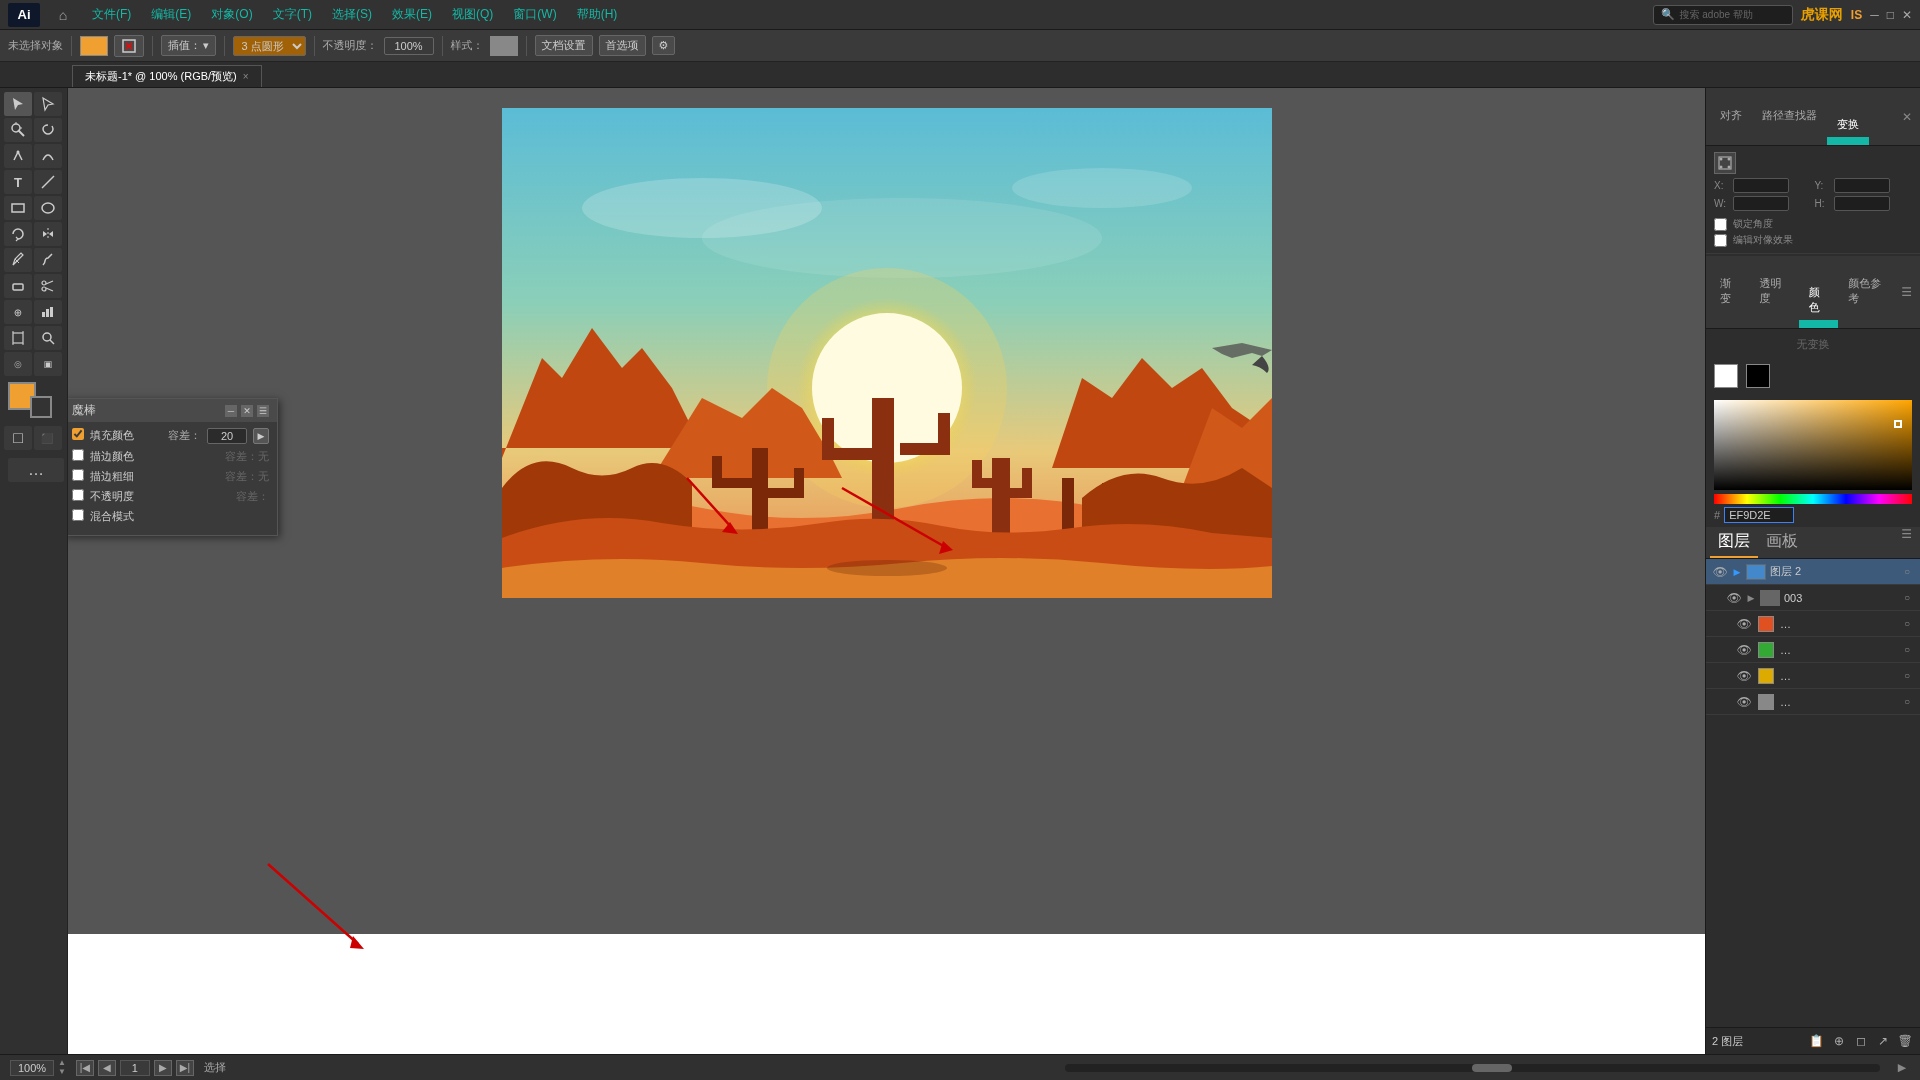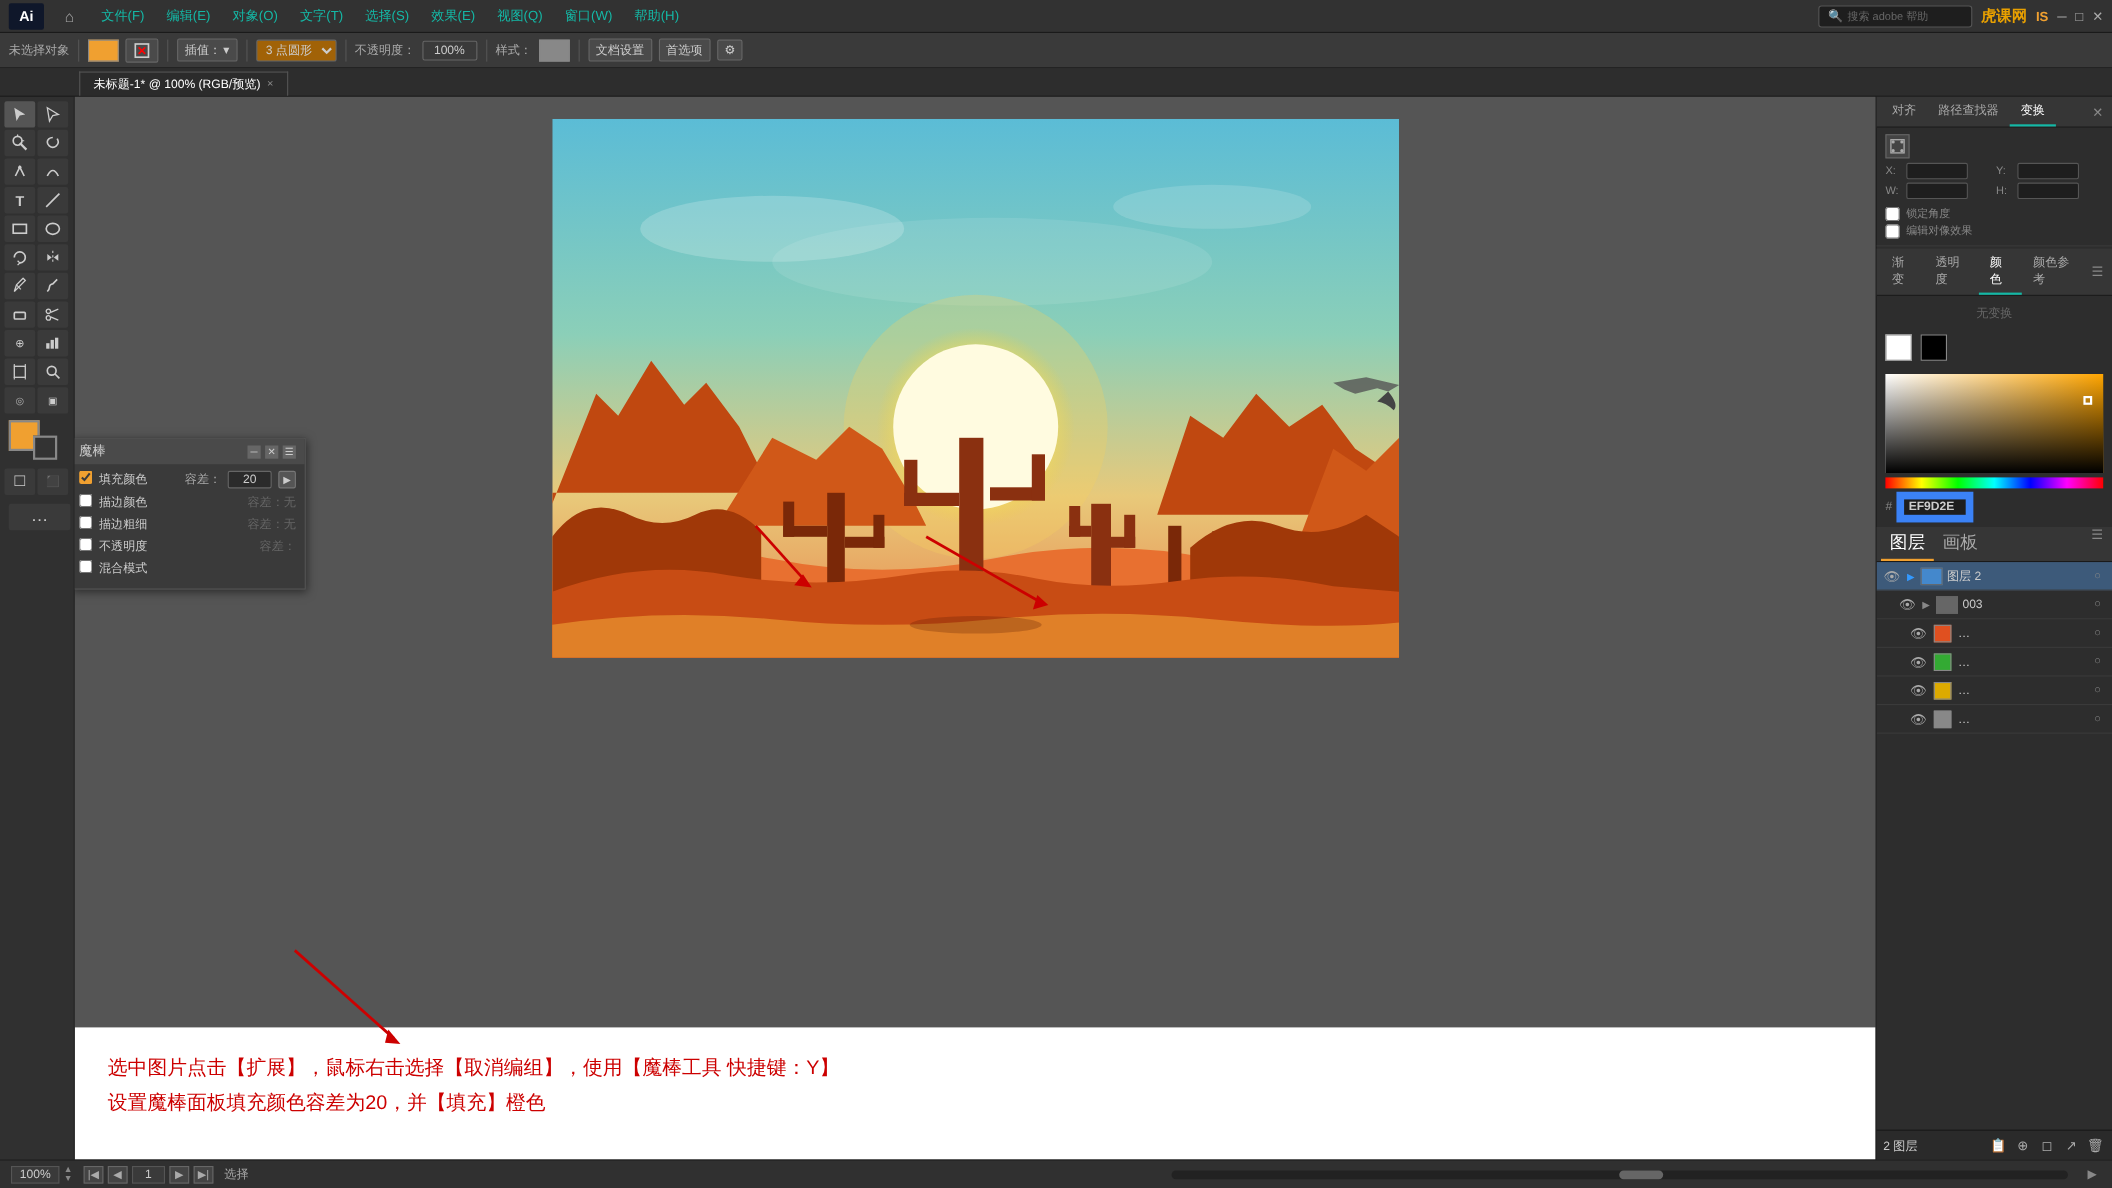--- a/index.html
+++ b/index.html
@@ -375,21 +375,22 @@
     }
     .right-tab {
       padding: 5px 10px;
       font-size: 11px;
       color: #aaa;
       cursor: pointer;
       border-bottom: 2px solid transparent;
     }
     .right-tab.active {
       color: #fff;
-      border-bottom: 2px solid #14b8a6;
+      border-bottom: 8px solid #14b8a6;
+      margin-top: 24px;
     }
     .right-panel-section {
       padding: 6px 8px;
       border-bottom: 1px solid #3a3a3a;
     }
     
     .transform-grid {
       display: grid;
       grid-template-columns: 1fr 1fr;
       gap: 3px;
@@ -431,26 +432,25 @@
     }
     .hex-row {
       display: flex;
       align-items: center;
       gap: 4px;
       font-size: 11px;
     }
     .hex-label { color: #888; }
     .hex-value {
       background: #1e1e1e;
-      border: 7px solid #3b82f6;
+      border: 1px solid #3b82f6;
       padding: 1px 4px;
       color: #ccc;
       font-size: 11px;
       width: 70px;
-      font-weight: bold;
     }
 
     
     .layers-tabs {
       display: flex;
       background: #363636;
       padding: 0 4px;
       border-bottom: 1px solid #1a1a1a;
     }
     .layers-tab {
@@ -954,24 +954,20 @@
       </div>
 
     </div>
 
     <div id="instruction-area">
 
       <svg style="position:absolute;top:-80px;left:180px;pointer-events:none;" width="200" height="100">
         <line x1="20" y1="10" x2="110" y2="90" stroke="#cc0000" stroke-width="2.5"></line>
         <polygon points="105,82 116,95 102,94" fill="#cc0000"></polygon>
       </svg>
-      <div id="instruction-text">
-        <div>选中图片点击【扩展】，鼠标右击选择【取消编组】，使用【魔棒工具 快捷键：Y】</div>
-        <div>设置魔棒面板填充颜色容差为20，并【填充】橙色</div>
-      </div>
     </div>
   </div>
 
   <div id="right-panel">
 
     <div style="display:flex;align-items:center;background:#363636;border-bottom:1px solid #1a1a1a;padding:0 4px;">
       <div class="right-tab">对齐</div>
       <div class="right-tab">路径查找器</div>
       <div class="right-tab active">变换</div>
       <div style="margin-left:auto;color:#888;cursor:pointer;padding:0 4px;">✕</div>

